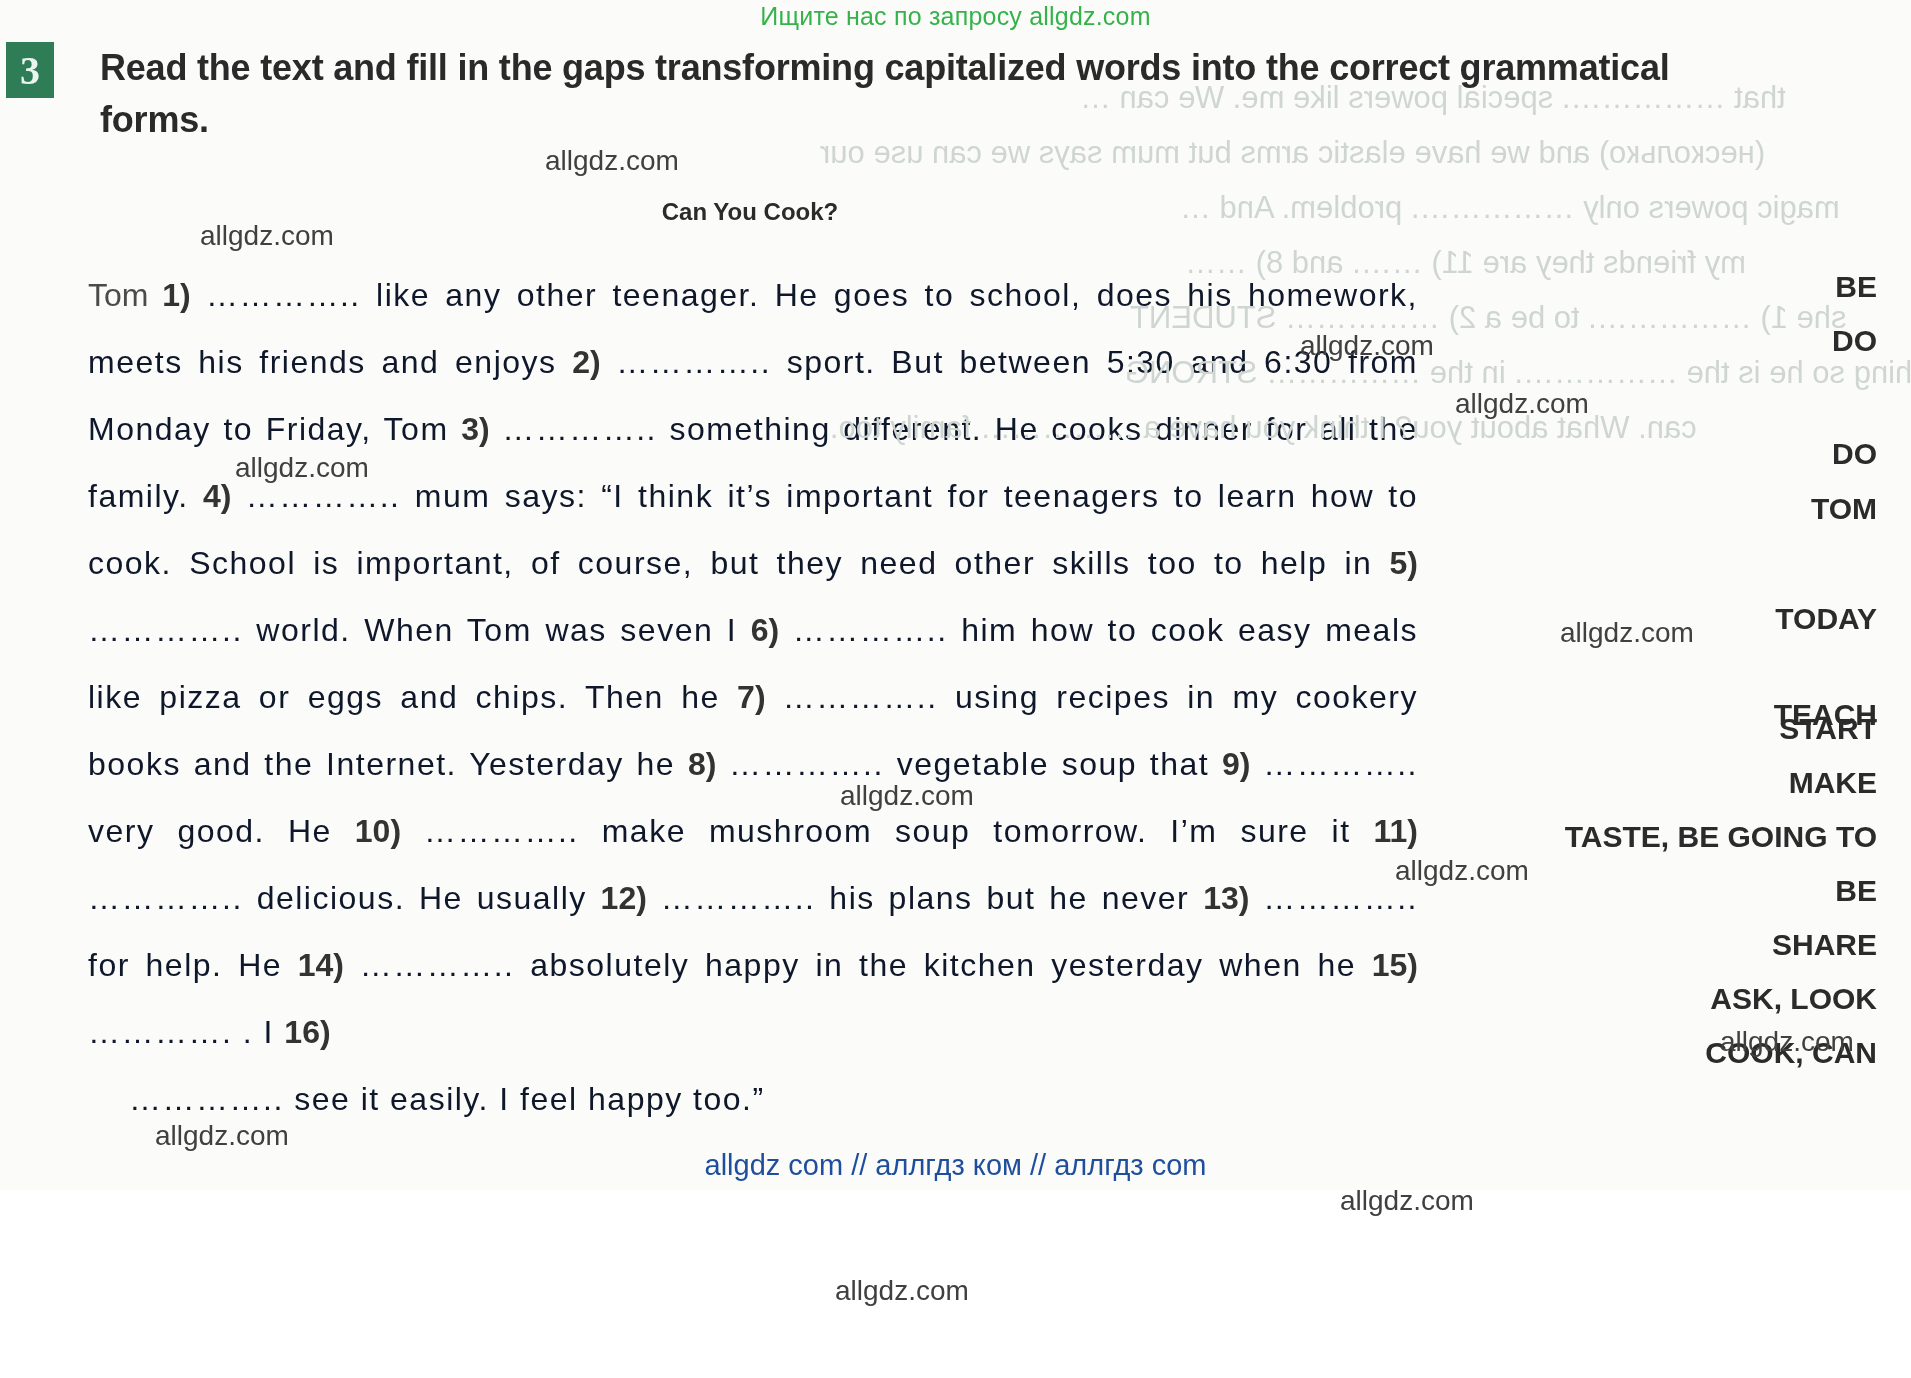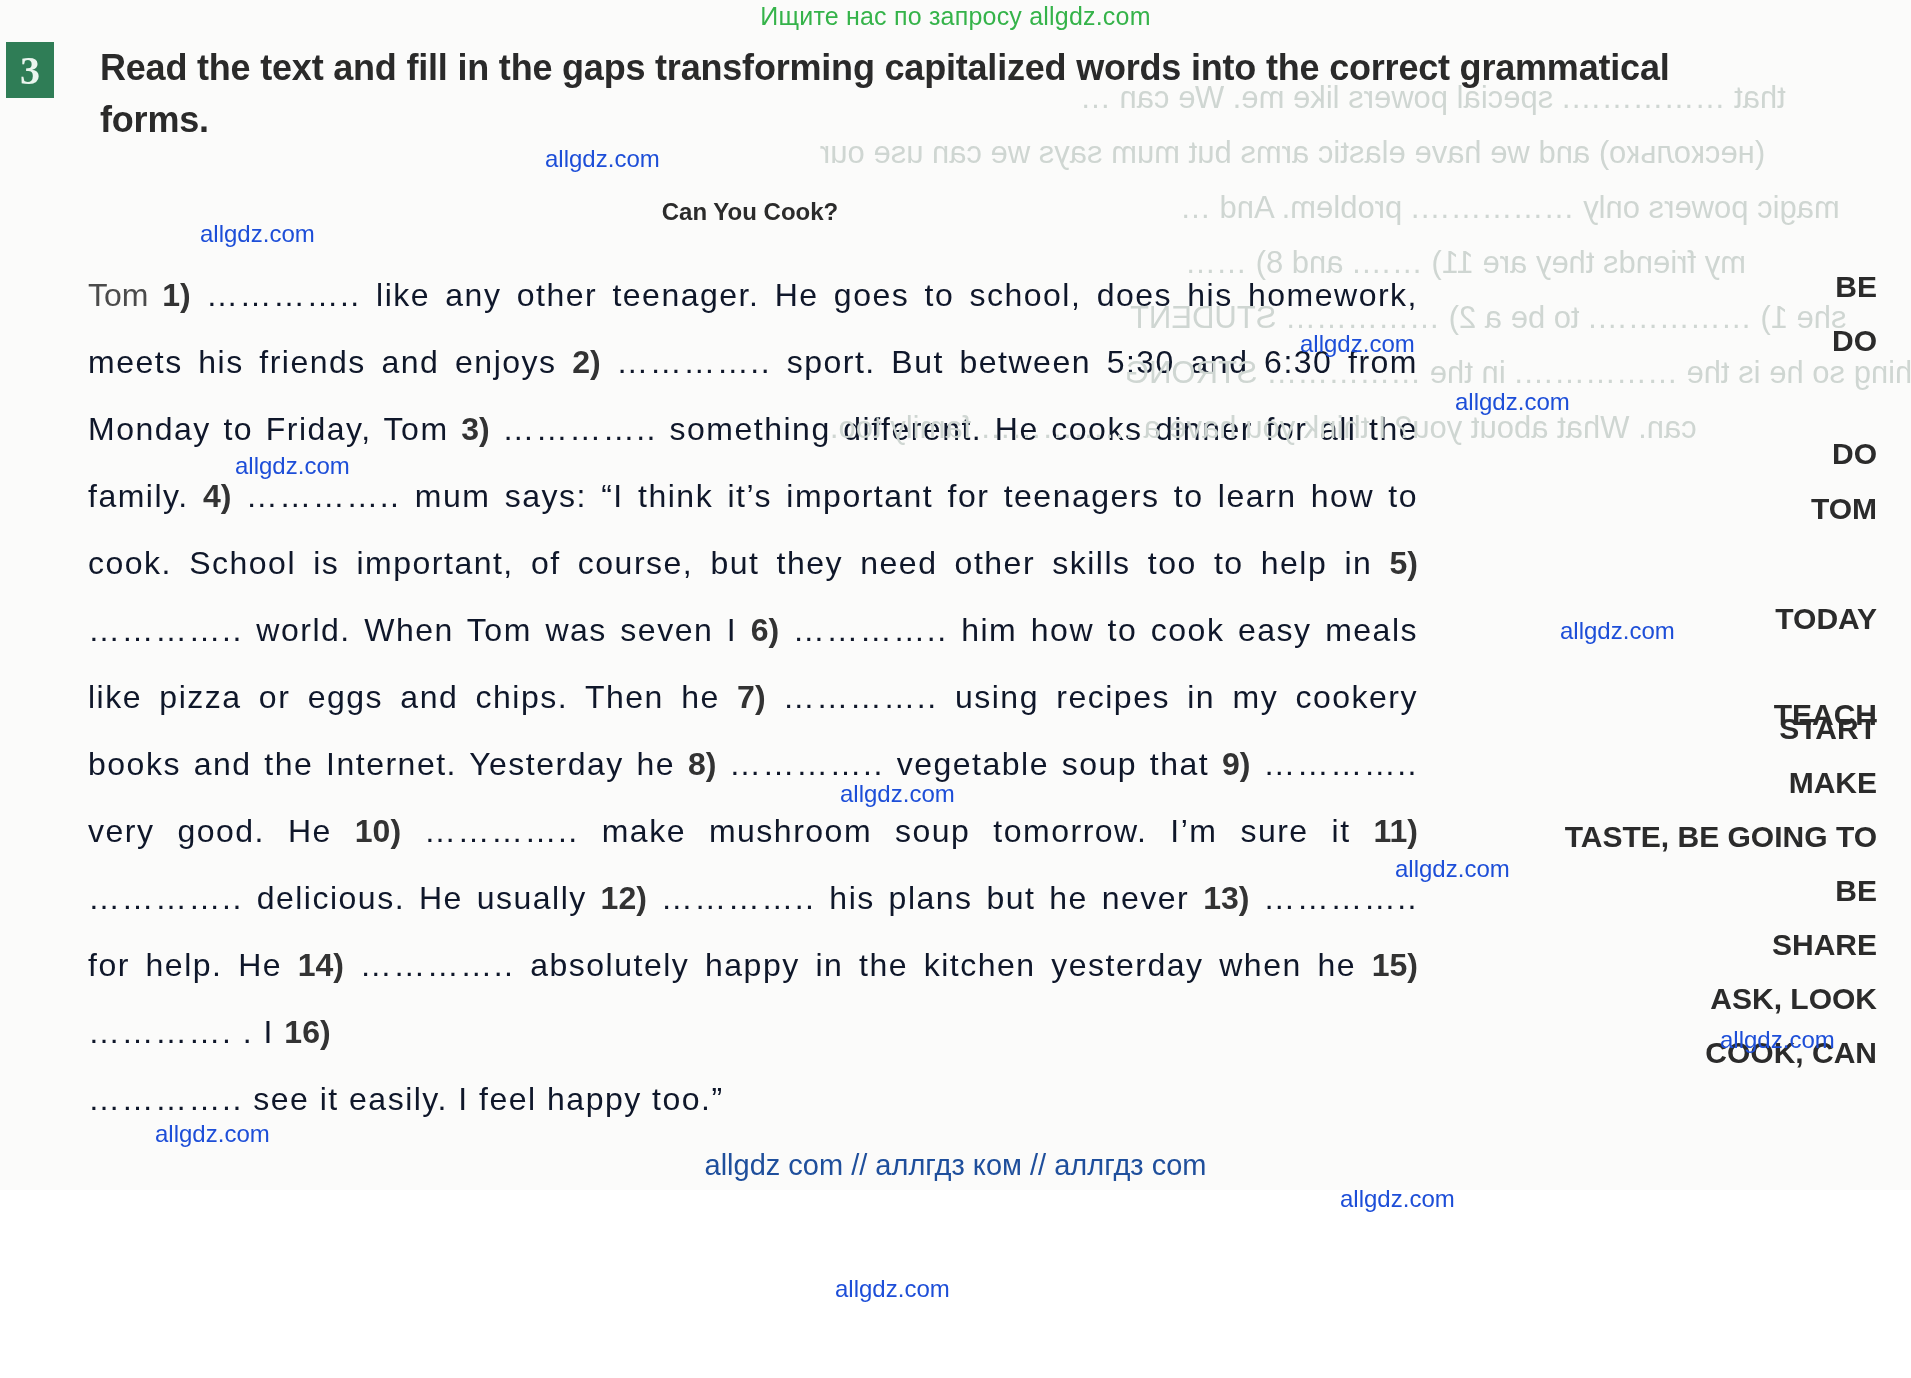--- a/index.html
+++ b/index.html
@@ -97,20 +97,21 @@
   .text-block .num {
     font-weight: bold;
     color: #333;
   }
   .text-block .gap {
     letter-spacing: 1.5px;
     color: #0f172a;
   }
   .text-block .last-line {
     display: block;
+    margin-left: 41px;
   }
   
   .cues {
     position: absolute;
     right: 34px;
     top: 270px;
     width: 470px;
     text-align: right;
     font-size: 30px;
     font-weight: bold;
@@ -126,22 +127,22 @@
     position: absolute;
     color: #cfd6d2;
     font-size: 31px;
     transform: scaleX(-1);
     white-space: nowrap;
     pointer-events: none;
   }
   
   .wm {
     position: absolute;
-    color: #1d4ed8;
-    font-size: 24px;
+    color: #404040;
+    font-size: 28px;
     font-family: "Liberation Sans", sans-serif;
     pointer-events: none;
     white-space: nowrap;
   }
 </style>
 </head>
 <body>
 
 <div class="page">
 

